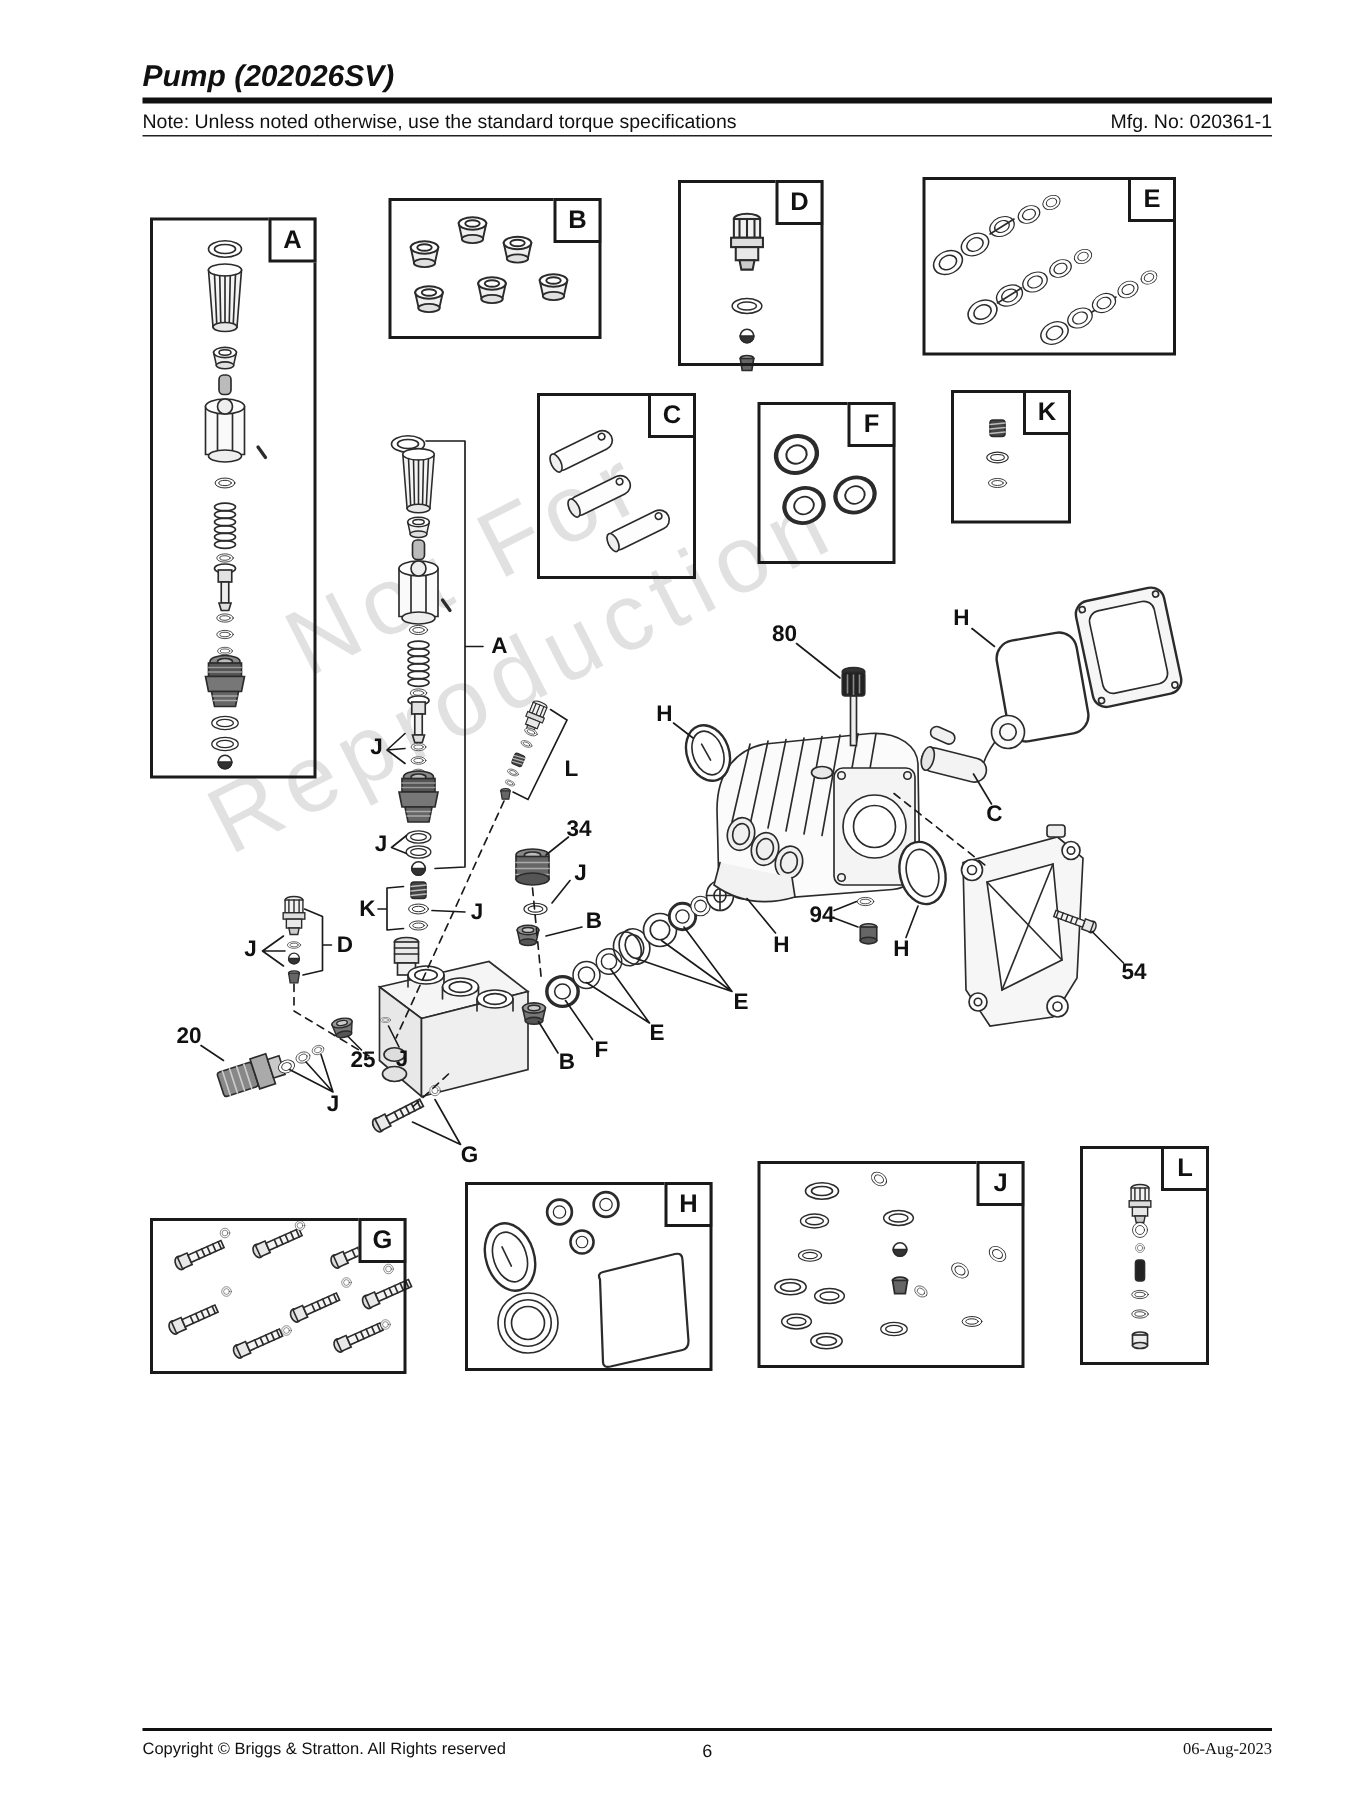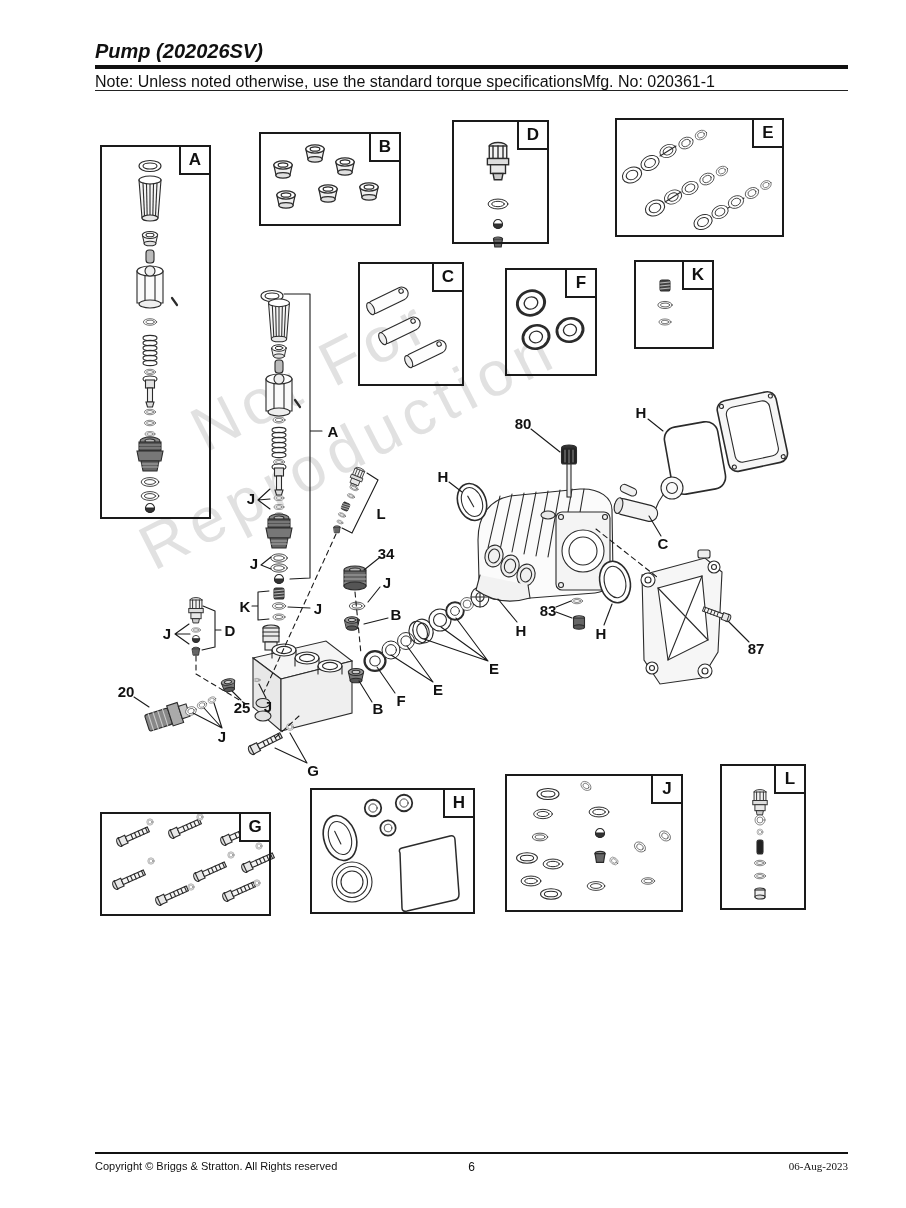--- a/index.html
+++ b/index.html
@@ -1,20 +1,20 @@
 <!DOCTYPE html>
 <html><head>
 <meta charset="utf-8">
 <style>
   html,body{margin:0;padding:0;background:#fff;}
   .page{position:relative;width:906px;height:1208px;background:#fff;overflow:hidden;
         font-family:"Liberation Sans",sans-serif;color:#111;}
   .title{position:absolute;left:95px;top:40px;font-size:20px;font-weight:bold;font-style:italic;}
   .rule-thick{position:absolute;left:95px;top:65px;width:753px;height:4px;background:#111;}
-  .note-row{position:absolute;left:95px;top:73px;width:753px;display:flex;justify-content:flex-start;font-size:16px;}
+  .note-row{position:absolute;left:95px;top:73px;width:753px;display:flex;justify-content:space-between;font-size:13px;}
   .rule-thin{position:absolute;left:95px;top:90px;width:753px;height:1px;background:#222;}
   .watermark{position:absolute;left:20px;top:330px;width:620px;text-align:center;
              transform:rotate(-27deg);font-size:63px;letter-spacing:7px;line-height:1.3;
              color:#c9c9c9;opacity:.55;z-index:0;white-space:nowrap;}
   svg.diag{position:absolute;left:0;top:0;z-index:1;}
   .ibox{position:absolute;border:2px solid #1a1a1a;z-index:2;}
   .ibox .tag{position:absolute;top:-2px;right:-2px;width:28px;height:26px;border:2px solid #1a1a1a;
              background:#fff;display:flex;align-items:center;justify-content:center;
              font-weight:bold;font-size:17px;}
   .co{position:absolute;transform:translate(-50%,-50%);font-weight:bold;font-size:15px;z-index:3;white-space:nowrap;}
@@ -619,22 +619,22 @@
   <span class="co" style="left:318px;top:608px">J</span>
   <span class="co" style="left:230px;top:630px">D</span>
   <span class="co" style="left:167px;top:633px">J</span>
   <span class="co" style="left:386px;top:553px">34</span>
   <span class="co" style="left:387px;top:582px">J</span>
   <span class="co" style="left:396px;top:614px">B</span>
   <span class="co" style="left:523px;top:423px">80</span>
   <span class="co" style="left:443px;top:476px">H</span>
   <span class="co" style="left:641px;top:412px">H</span>
   <span class="co" style="left:663px;top:543px">C</span>
-  <span class="co" style="left:756px;top:648px">87</span>
-  <span class="co" style="left:548px;top:610px">83</span>
+  <span class="co" style="left:756px;top:648px">54</span>
+  <span class="co" style="left:548px;top:610px">94</span>
   <span class="co" style="left:521px;top:630px">H</span>
   <span class="co" style="left:601px;top:633px">H</span>
   <span class="co" style="left:126px;top:691px">20</span>
   <span class="co" style="left:242px;top:707px">25</span>
   <span class="co" style="left:268px;top:706px">J</span>
   <span class="co" style="left:222px;top:736px">J</span>
   <span class="co" style="left:378px;top:708px">B</span>
   <span class="co" style="left:401px;top:700px">F</span>
   <span class="co" style="left:438px;top:689px">E</span>
   <span class="co" style="left:494px;top:668px">E</span>

